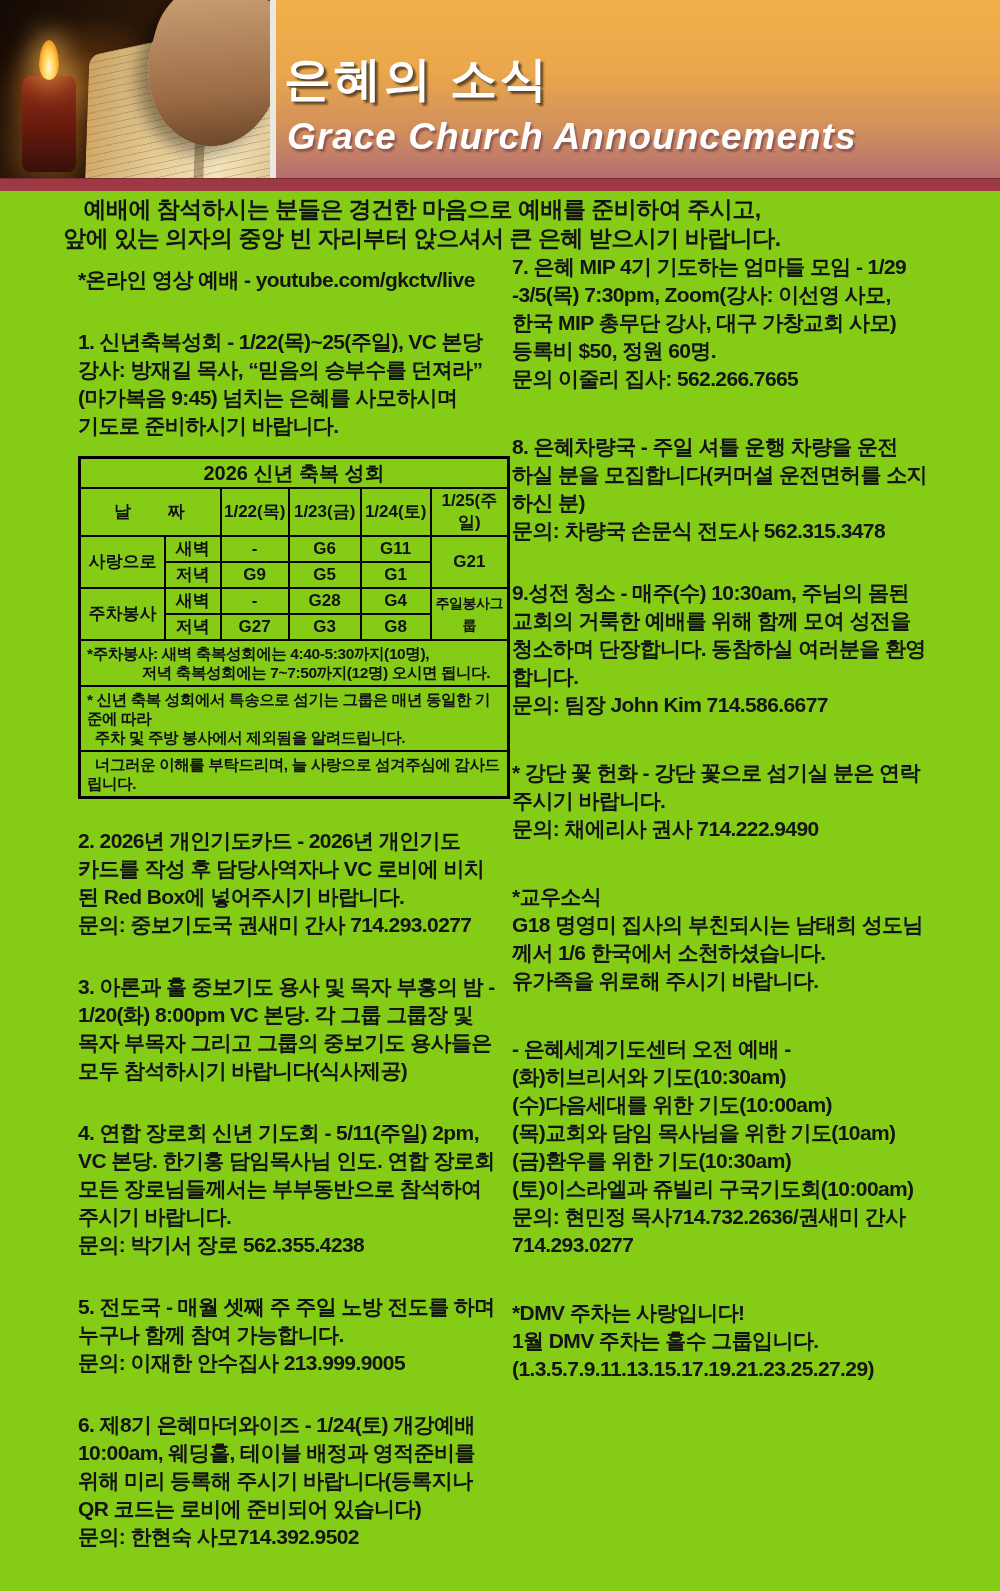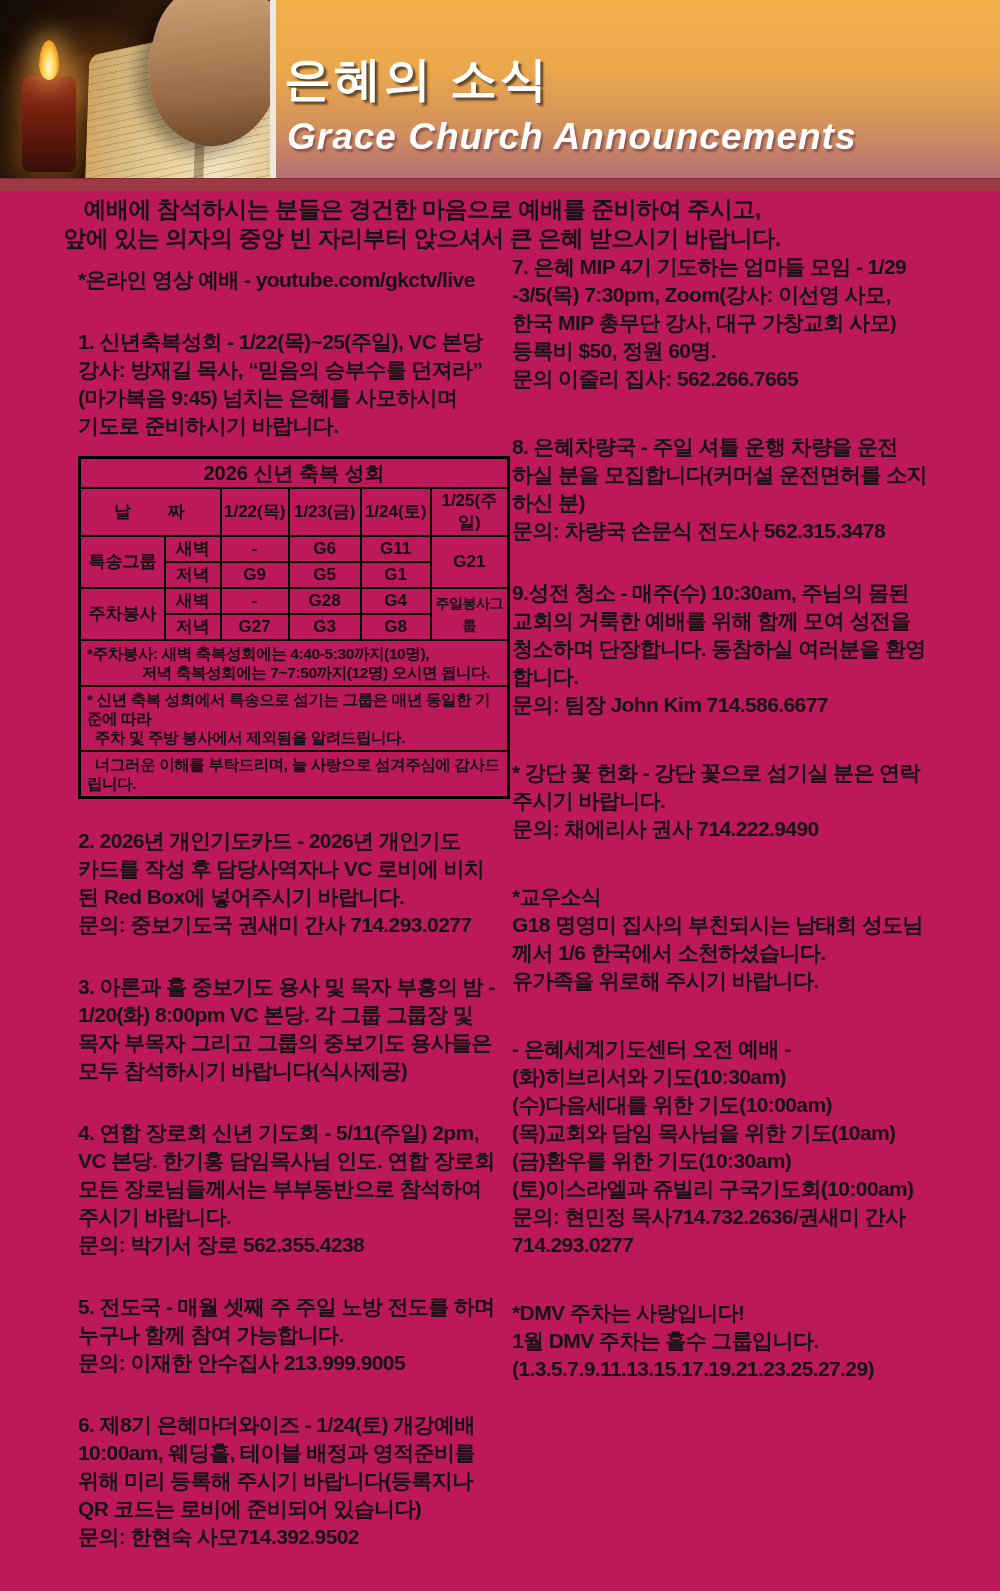--- a/index.html
+++ b/index.html
@@ -1,17 +1,17 @@
 <!DOCTYPE html>
 <html><head>
 <meta charset="utf-8">
 <style>
   html,body{margin:0;padding:0;}
   body{width:1000px;font-family:"Liberation Sans","DejaVu Sans",sans-serif;background:#e9e6df;}
-  .page{position:relative;width:1000px;height:1591px;background:#be185d;overflow:hidden;}
+  .page{position:relative;width:1000px;height:1591px;background:#84cc16;overflow:hidden;}
 
   
   .header{position:absolute;left:0;top:0;width:1000px;height:178px;
     background:linear-gradient(180deg,#f2b04a 0%,#eaa74c 40%,#d1905c 72%,#b56f71 100%);}
   .photo{position:absolute;left:0;top:0;width:270px;height:178px;overflow:hidden;
     background:linear-gradient(115deg,#140b05 0%,#2b1708 45%,#3d2510 100%);
     border-right:6px solid #ece8e0;}
   .glow{position:absolute;left:4px;top:14px;width:170px;height:150px;border-radius:50%;
     background:radial-gradient(closest-side,rgba(255,176,64,.55),rgba(255,140,40,.18),rgba(0,0,0,0));}
   .book{position:absolute;left:84px;top:34px;width:230px;height:160px;border-radius:10px;
@@ -107,21 +107,21 @@
         <td colspan="6" class="tbl-title">2026 신년 축복 성회</td>
       </tr>
       <tr>
         <th colspan="2" class="date-label">날 짜</th>
         <th>1/22(목)</th>
         <th>1/23(금)</th>
         <th>1/24(토)</th>
         <th>1/25(주일)</th>
       </tr>
       <tr>
-        <td rowspan="2">특송그룹</td>
+        <td rowspan="2">사랑으로</td>
         <td>새벽</td>
         <td>-</td>
         <td>G6</td>
         <td>G11</td>
         <td rowspan="2">G21</td>
       </tr>
       <tr>
         <td>저녁</td>
         <td>G9</td>
         <td>G5</td>

